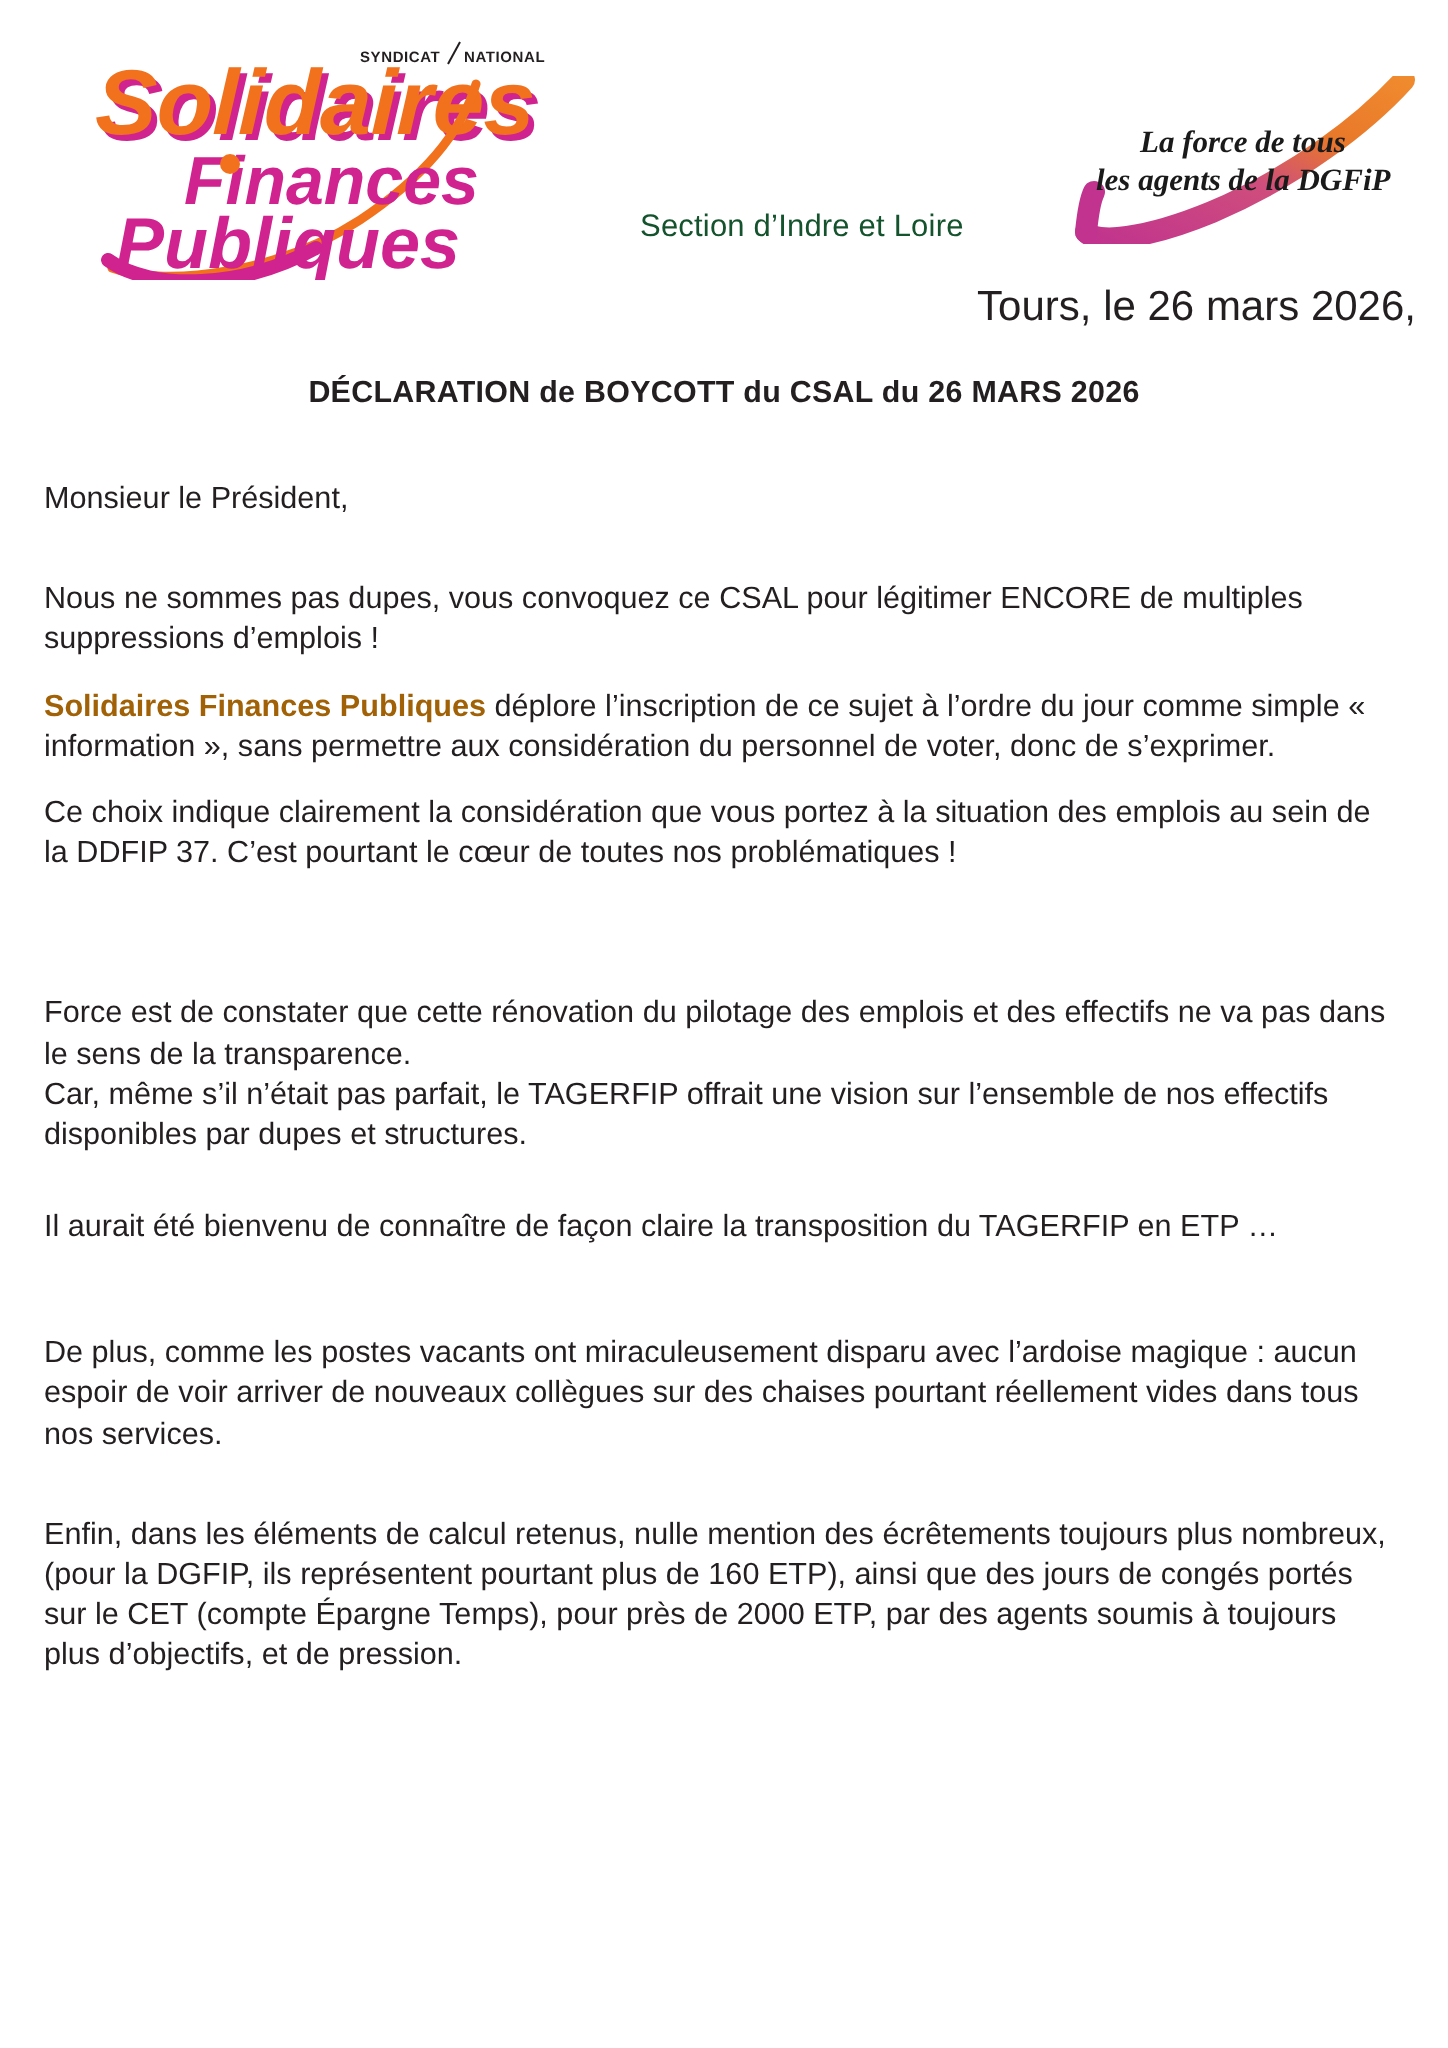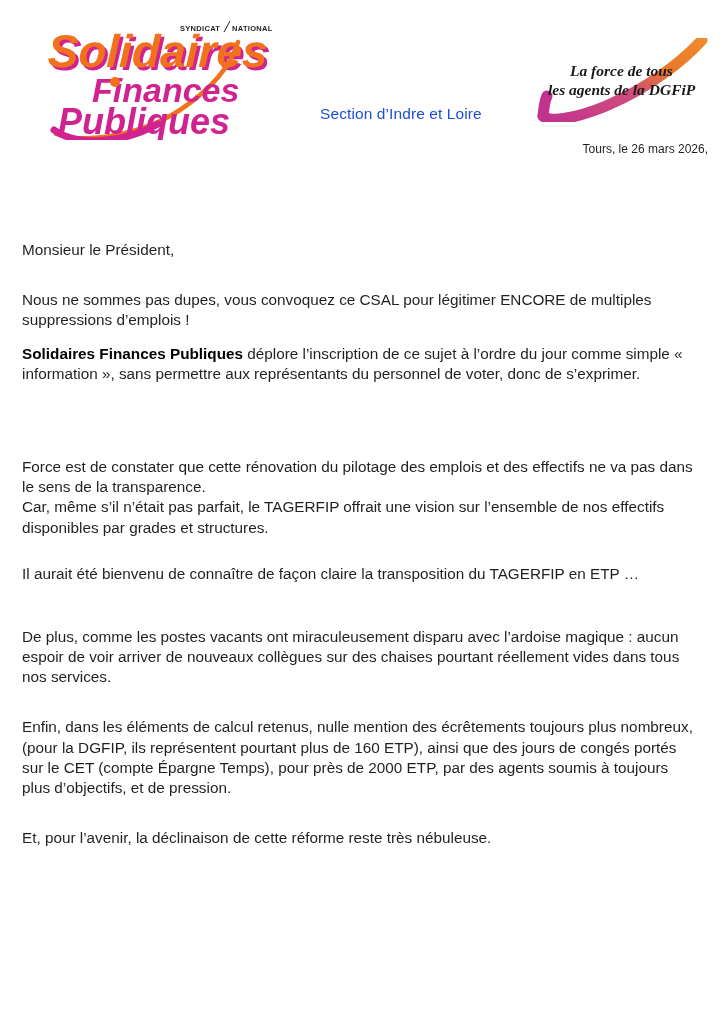--- a/index.html
+++ b/index.html
@@ -39,42 +39,42 @@
     height: 120px;
   }
   .logo-left svg { display: block; }
 
   
   .section-line {
     position: absolute;
     left: 320px;
     top: 105px;
     font-size: 15.5px;
-    color: #1d4ed8;
+    color: #14532d;
     letter-spacing: 0.1px;
     white-space: nowrap;
   }
 
   
   .logo-right {
     position: absolute;
     left: 530px;
     top: 38px;
     width: 190px;
     height: 82px;
     text-align: center;
   }
   .logo-right svg { display: block; }
 
   
   .date-line {
     position: absolute;
     right: 16px;
     top: 142px;
-    font-size: 12px;
+    font-size: 21px;
     color: #231f20;
     white-space: nowrap;
   }
 
   
   .doc-title {
     position: absolute;
     left: 0;
     right: 0;
     top: 188px;
@@ -95,21 +95,21 @@
     line-height: 1.32;
     color: #231f20;
   }
   .body-text p {
     margin: 0;
   }
   .gap-xl { height: 30px; }
   .gap-md { height: 13px; }
 
   .brand {
-    color: #000000;
+    color: #a16207;
     font-weight: 700;
   }
 </style>
 </head>
 <body>
 
 <div class="page">
 
   <div class="header">
 
@@ -153,43 +153,45 @@
         <path d="M13 78 C 14 68, 15 62, 17 58" fill="none" stroke="#C1338E" stroke-width="11" stroke-linecap="round"></path>
         <text x="40" y="38" font-family="'Liberation Serif', serif" font-size="15.5" font-weight="700" font-style="italic" fill="#1a1a1a">La force de tous</text>
         <text x="18" y="57" font-family="'Liberation Serif', serif" font-size="15.5" font-weight="700" font-style="italic" fill="#1a1a1a">les agents de la DGFiP</text>
       </svg>
 
     </div>
 
     <div class="date-line">Tours, le 26 mars 2026,</div>
   </div>
 
+  <div class="doc-title">DÉCLARATION de BOYCOTT du CSAL du 26 MARS 2026</div>
 
   <div class="body-text">
 
     <p>Monsieur le Président,</p>
 
     <div class="gap-xl"></div>
 
     <p>Nous ne sommes pas dupes, vous convoquez ce CSAL pour légitimer ENCORE de multiples suppressions d’emplois !</p>
 
     <div class="gap-md"></div>
 
-    <p><span class="brand">Solidaires Finances Publiques</span><span> déplore l’inscription de ce sujet à l’ordre du jour comme simple « information », sans permettre aux représentants du personnel de voter, donc de s’exprimer.</span></p>
-
-    <div class="gap-md"></div>
-
+    <p><span class="brand">Solidaires Finances Publiques</span><span> déplore l’inscription de ce sujet à l’ordre du jour comme simple « information », sans permettre aux considération du personnel de voter, donc de s’exprimer.</span></p>
+
+    <div class="gap-md"></div>
+
+    <p>Ce choix indique clairement la considération que vous portez à la situation des emplois au sein de la DDFIP 37. C’est pourtant le cœur de toutes nos problématiques !</p>
 
     <div class="gap-xl"></div>
 
 
     <div class="gap-xl"></div>
 
     <p>Force est de constater que cette rénovation du pilotage des emplois et des effectifs ne va pas dans le sens de la transparence.</p>
-    <p>Car, même s’il n’était pas parfait, le TAGERFIP offrait une vision sur l’ensemble de nos effectifs disponibles par grades et structures.</p>
+    <p>Car, même s’il n’était pas parfait, le TAGERFIP offrait une vision sur l’ensemble de nos effectifs disponibles par dupes et structures.</p>
 
     <div class="gap-md"></div>
 
 
     <div class="gap-md"></div>
 
     <p>Il aurait été bienvenu de connaître de façon claire la transposition du TAGERFIP en ETP …</p>
 
     <div class="gap-xl"></div>
 
@@ -197,16 +199,15 @@
     <div class="gap-md"></div>
 
     <p>De plus, comme les postes vacants ont miraculeusement disparu avec l’ardoise magique : aucun espoir de voir arriver de nouveaux collègues sur des chaises pourtant réellement vides dans tous nos services.</p>
 
     <div class="gap-xl"></div>
 
     <p>Enfin, dans les éléments de calcul retenus, nulle mention des écrêtements toujours plus nombreux, (pour la DGFIP, ils représentent pourtant plus de 160 ETP), ainsi que des jours de congés portés sur le CET (compte Épargne Temps), pour près de 2000 ETP, par des agents soumis à toujours plus d’objectifs, et de pression.</p>
 
     <div class="gap-xl"></div>
 
-    <p>Et, pour l’avenir, la déclinaison de cette réforme reste très nébuleuse.</p>
   </div>
 
 </div>
 
 </body></html>

